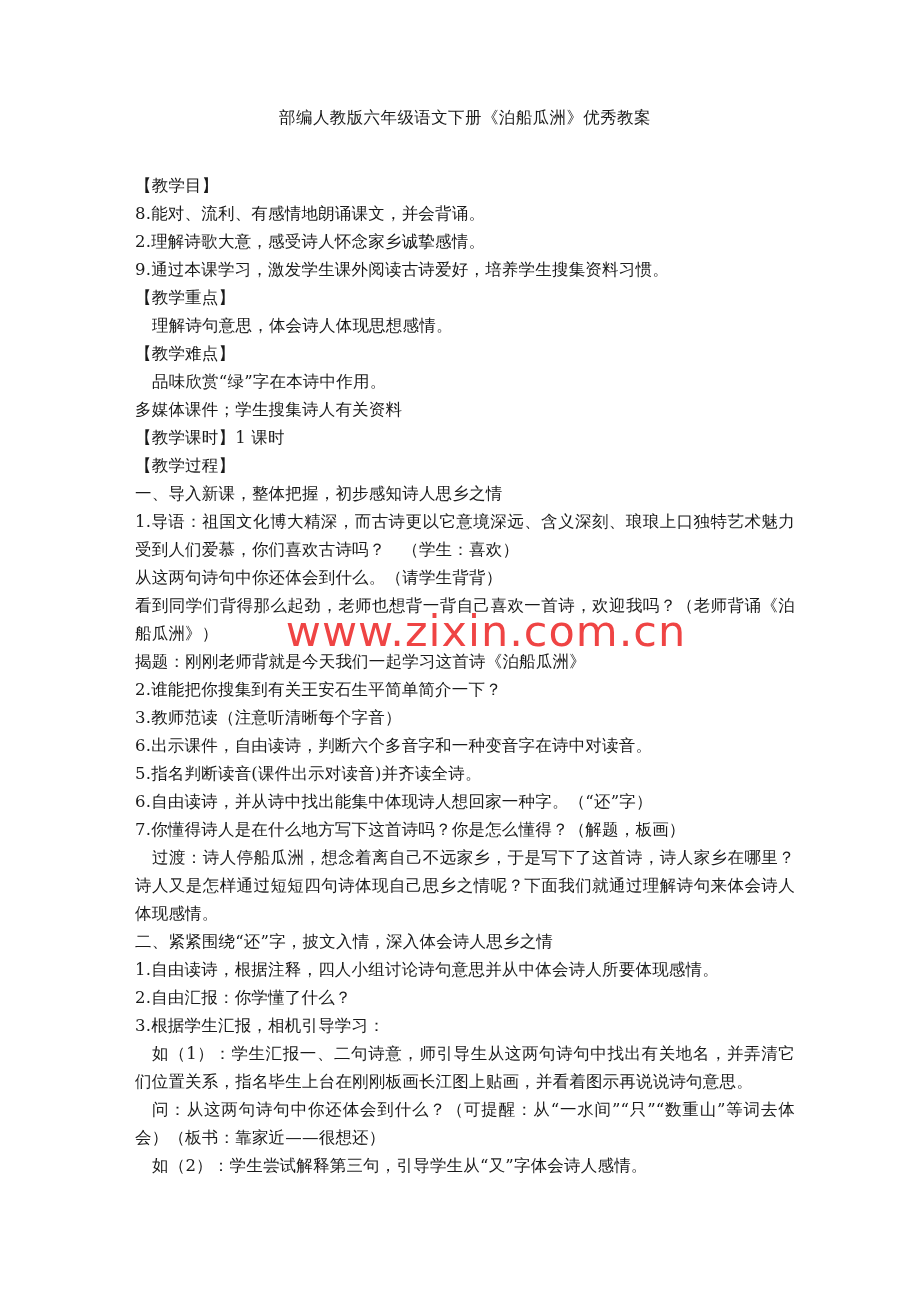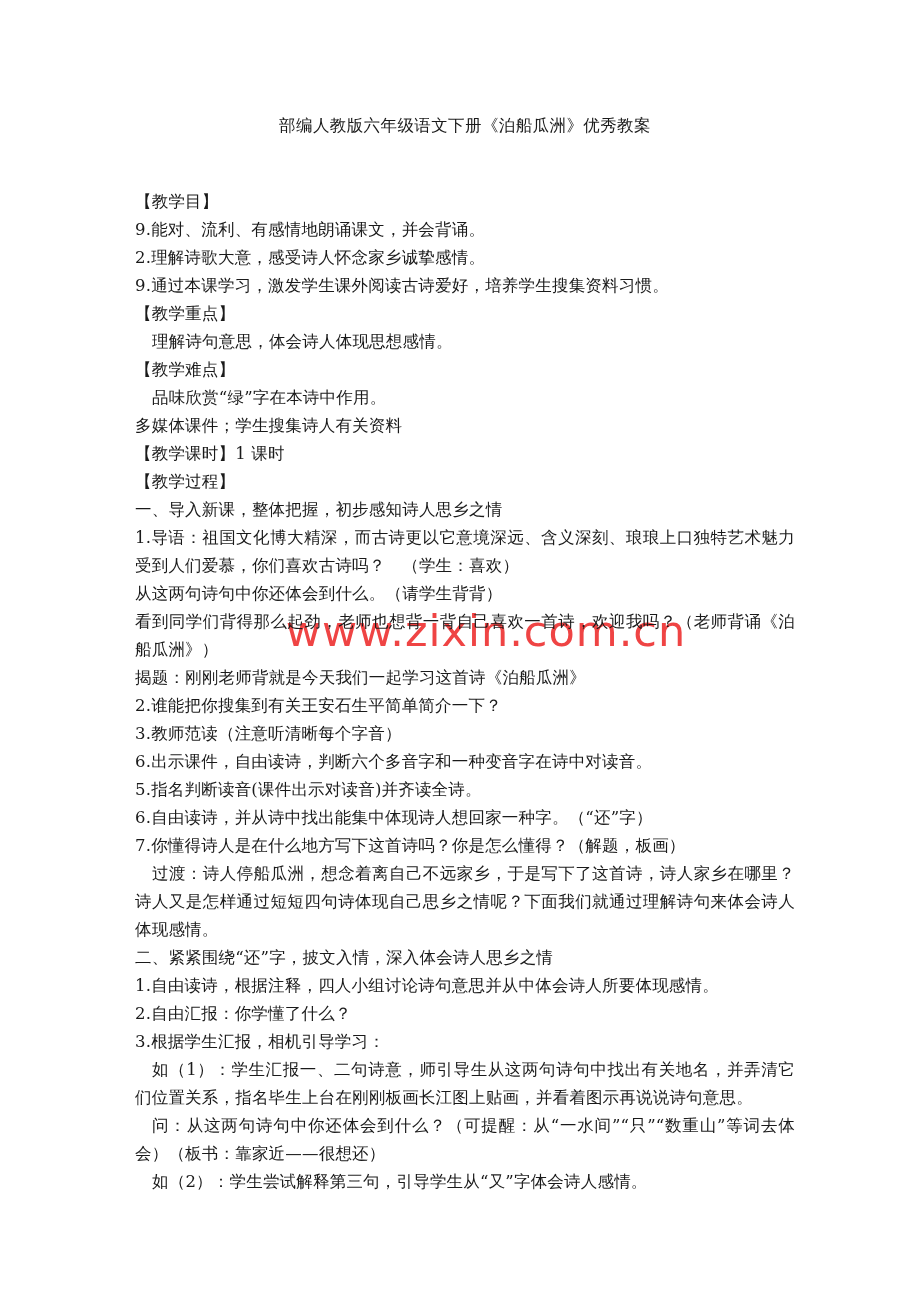--- a/index.html
+++ b/index.html
@@ -50,21 +50,21 @@
   
   #content {
     position: absolute;
     left: 135px;
     top: 0;
     width: 660px;
     z-index: 2;
   }
 
   .doc-title {
-    margin: 8px;
+    margin: 0;
     padding: 0;
     font-size: 16.5px;
     font-weight: 400;
     text-align: center;
     line-height: 28px;
     padding-top: 104px;
     letter-spacing: 0.4px;
   }
 
   .title-gap {
@@ -97,21 +97,21 @@
 
   <div id="watermark">www.zixin.com.cn</div>
 
   <div id="content">
 
     <div class="doc-title">部编人教版六年级语文下册《泊船瓜洲》优秀教案</div>
 
     <div class="title-gap"></div>
 
     <div class="line">【教学目】</div>
-    <div class="line">9.能对、流利、有感情地朗诵课文，并会背诵。</div>
+    <div class="line">8.能对、流利、有感情地朗诵课文，并会背诵。</div>
     <div class="line">2.理解诗歌大意，感受诗人怀念家乡诚挚感情。</div>
     <div class="line">9.通过本课学习，激发学生课外阅读古诗爱好，培养学生搜集资料习惯。</div>
 
     <div class="line">【教学重点】</div>
     <div class="line indent-1">理解诗句意思，体会诗人体现思想感情。</div>
 
     <div class="line">【教学难点】</div>
     <div class="line indent-1">品味欣赏“绿”字在本诗中作用。</div>
 
     <div class="line">多媒体课件；学生搜集诗人有关资料</div>

